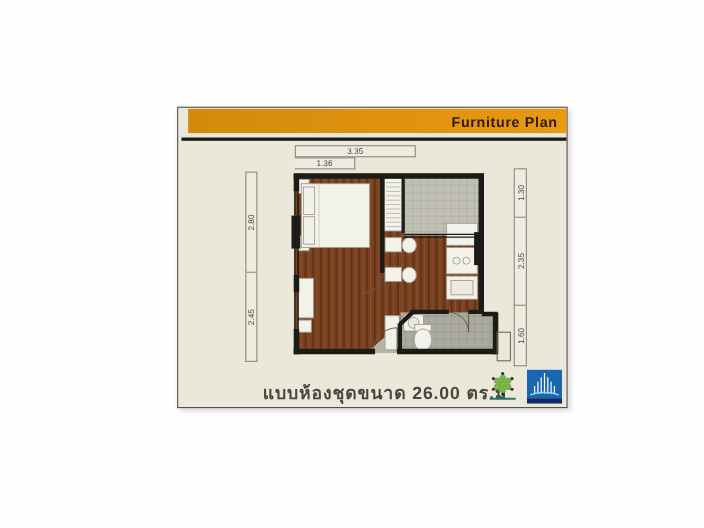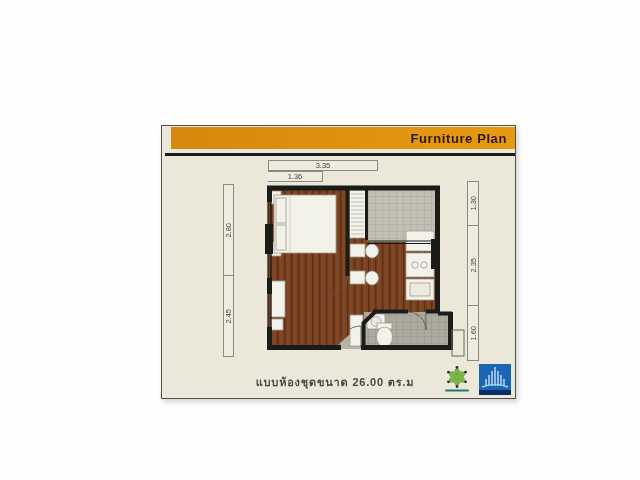--- a/index.html
+++ b/index.html
@@ -5,21 +5,20 @@
   html,body{margin:0;padding:0;}
   body{
     width:640px;height:480px;position:relative;overflow:hidden;
     background:#fefefe;
     font-family:"Liberation Sans","DejaVu Sans",sans-serif;
   }
   .card{
     position:absolute;left:161px;top:97px;width:353px;height:272px;
     background:#ebe8da;border:1px solid #55514a;
     box-shadow:2px 3px 5px rgba(0,0,0,0.18);
-    margin-top:28px;
   }
   .orange-bar{
     position:absolute;left:9px;top:1px;right:0;height:22px;
     background:linear-gradient(90deg,#d5890c,#e69a12);
     display:flex;align-items:center;justify-content:flex-end;
   }
   .orange-bar .title{
     font-size:13px;font-weight:700;color:#30180a;letter-spacing:0.6px;
     padding-right:8px;
   }
@@ -32,22 +31,22 @@
     border:1px solid #8d897c;display:flex;align-items:center;justify-content:center;
     font-size:7.5px;color:#45443f;background:rgba(255,255,255,0.18);
   }
   .dimstrip.h{flex-direction:column;}
   .dimstrip.h .cell + .cell{border-left:none;}
   .dimstrip.v{flex-direction:column;}
   .dimstrip.v .cell + .cell{border-top:none;}
   .vtext{writing-mode:vertical-rl;transform:rotate(180deg);white-space:nowrap;}
   
   .caption{
-    position:absolute;left:13px;top:247px;width:320px;text-align:center;
-    font-size:11px;font-weight:700;color:#474641;letter-spacing:0.8px;
+    position:absolute;left:28px;top:247px;width:320px;text-align:center;
+    font-size:16px;font-weight:700;color:#474641;letter-spacing:0.8px;
   }
   .logos{position:absolute;right:4px;top:238px;display:flex;gap:6px;align-items:flex-end;}
   .plan-svg{position:absolute;left:101px;top:56px;}
 </style>
 </head>
 <body>
 
 <div class="card">
 
   <div class="orange-bar">

